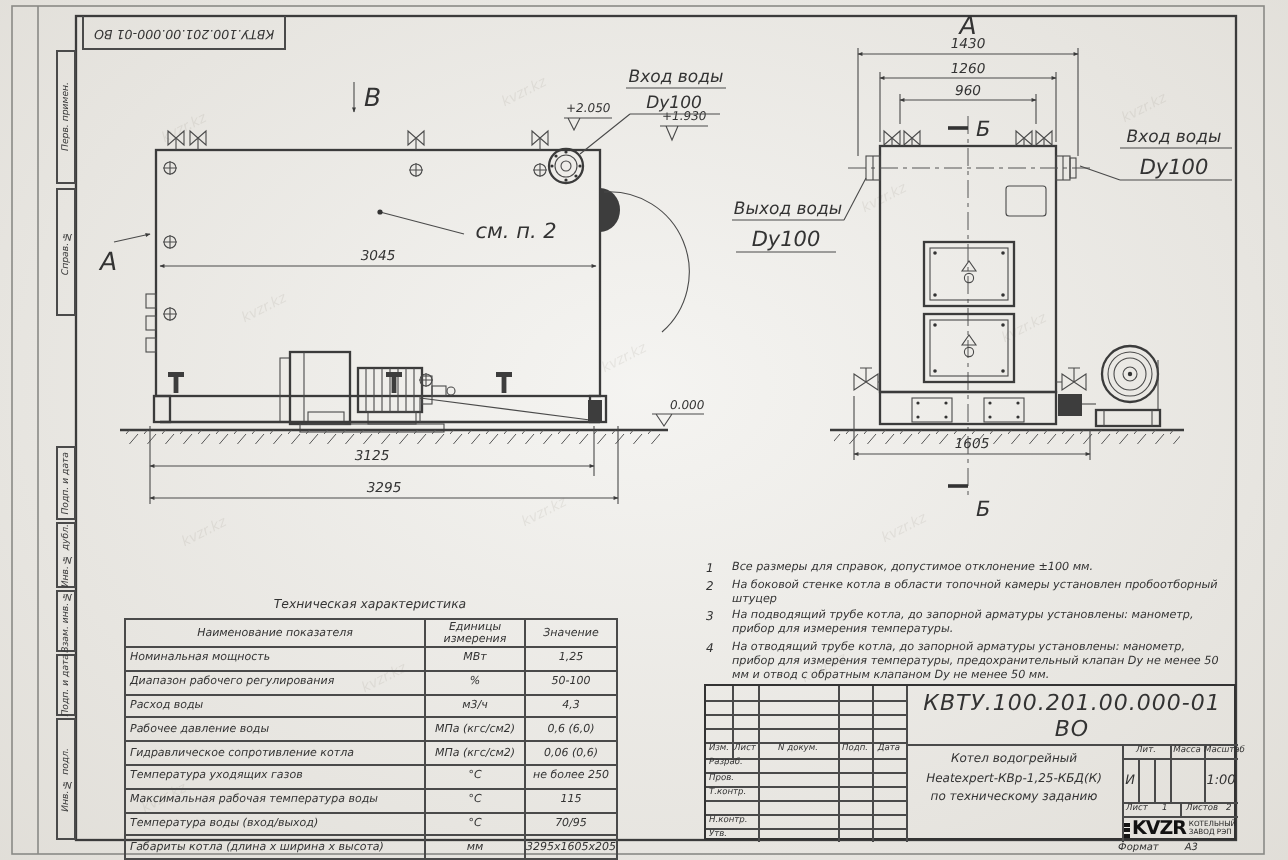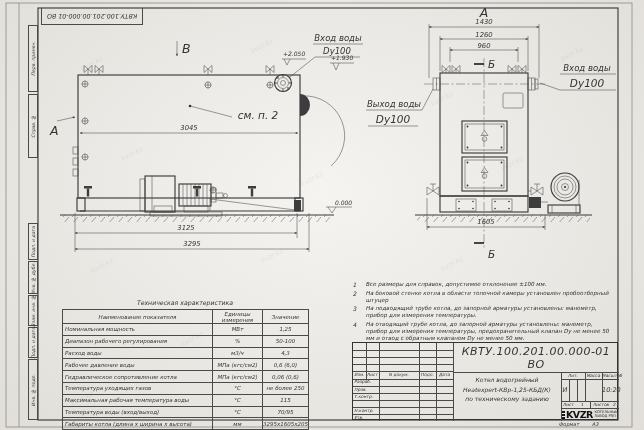--- a/index.html
+++ b/index.html
@@ -448,21 +448,21 @@
     <div class="docnum">КВТУ.100.201.00.000-01 ВО</div>
 
     <div class="tbl c" style="left:102px;top:33px;width:104px;font-size:6px">Котел водогрейный</div>
     <div class="tbl c" style="left:102px;top:42.5px;width:104px;font-size:6px">Heatexpert-КВр-1,25-КБД(К)</div>
     <div class="tbl c" style="left:102px;top:52px;width:104px;font-size:6px">по техническому заданию</div>
 
     <div class="tbl c" style="left:208px;top:30px;width:24px">Лит.</div>
     <div class="tbl c" style="left:232px;top:30px;width:17px">Масса</div>
     <div class="tbl c" style="left:249px;top:30px;width:17px">Масштаб</div>
     <div class="tbl c" style="left:208px;top:43px;width:8px;font-size:6.5px">И</div>
-    <div class="tbl c" style="left:249px;top:43px;width:17px;font-size:6.5px">10:20</div>
+    <div class="tbl c" style="left:249px;top:43px;width:17px;font-size:6.5px">1:00</div>
     <div class="tbl" style="left:210px;top:59px">Лист</div>
     <div class="tbl" style="left:228px;top:59px">1</div>
     <div class="tbl" style="left:240px;top:59px">Листов</div>
     <div class="tbl" style="left:260px;top:59px">2</div>
 
     <div class="logo">
       <div class="logo-ico"></div>
       <span class="logo-kvzr">KVZR</span>
       <span class="logo-sub">
         <span>КОТЕЛЬНЫЙ</span>

